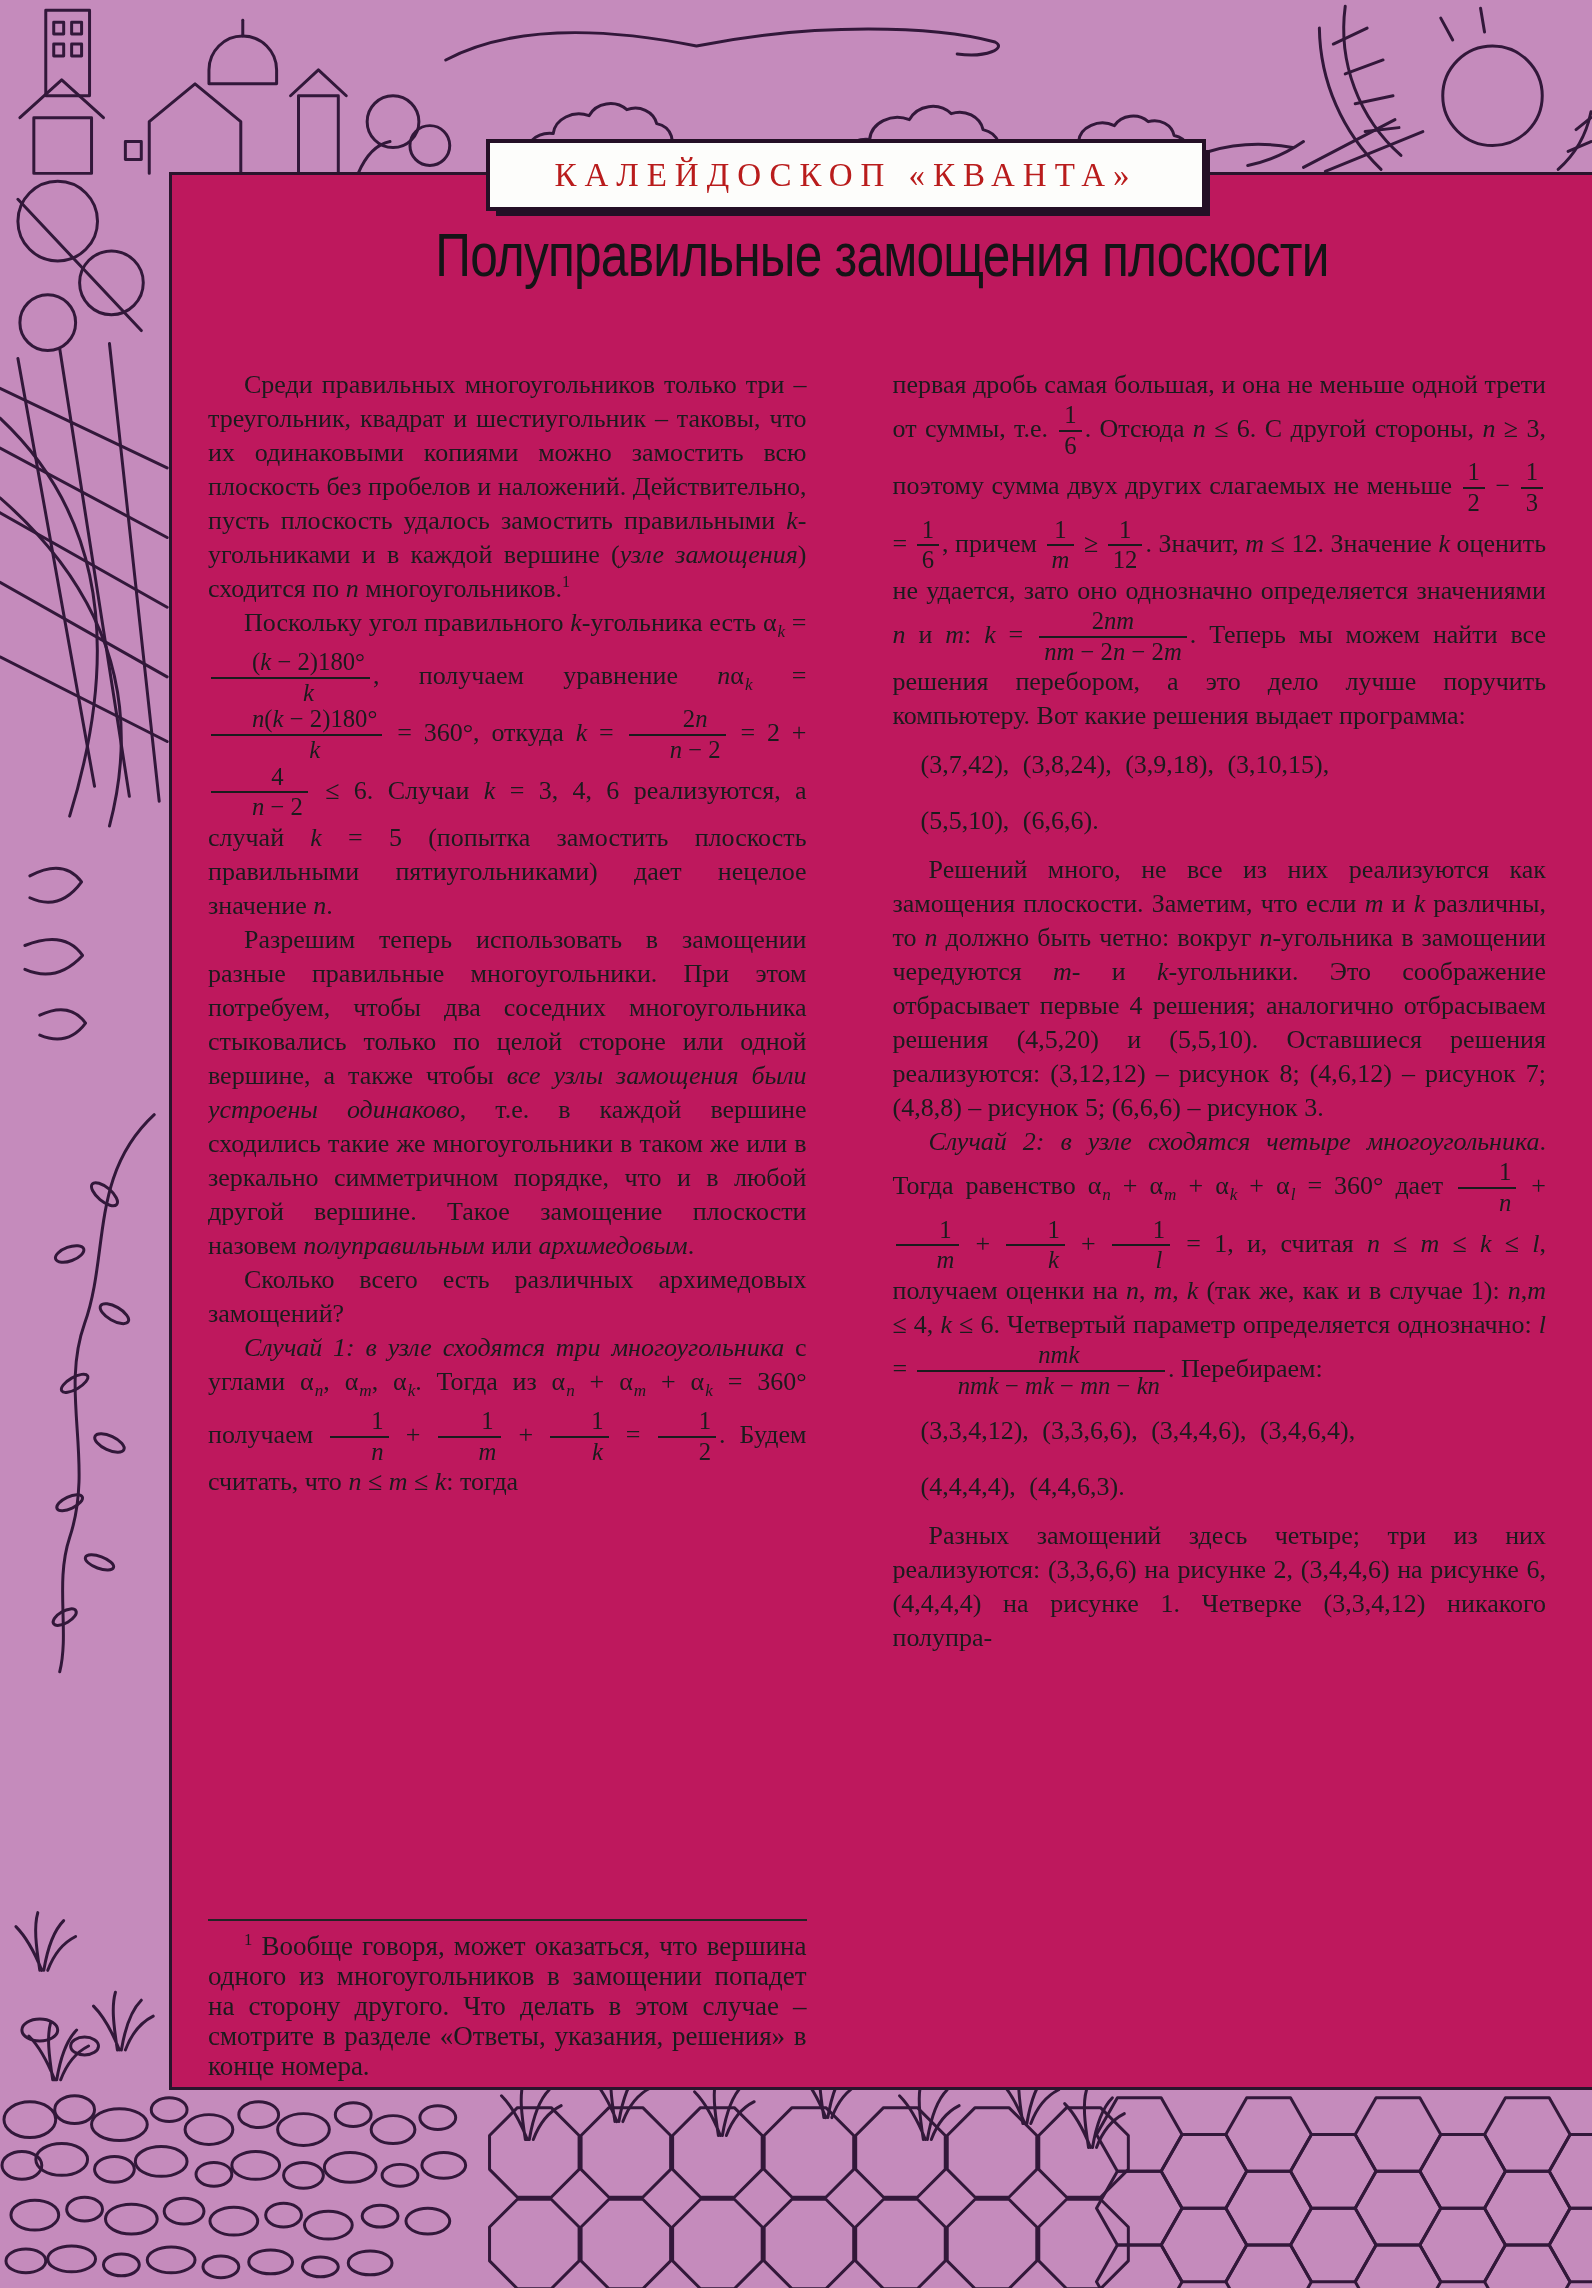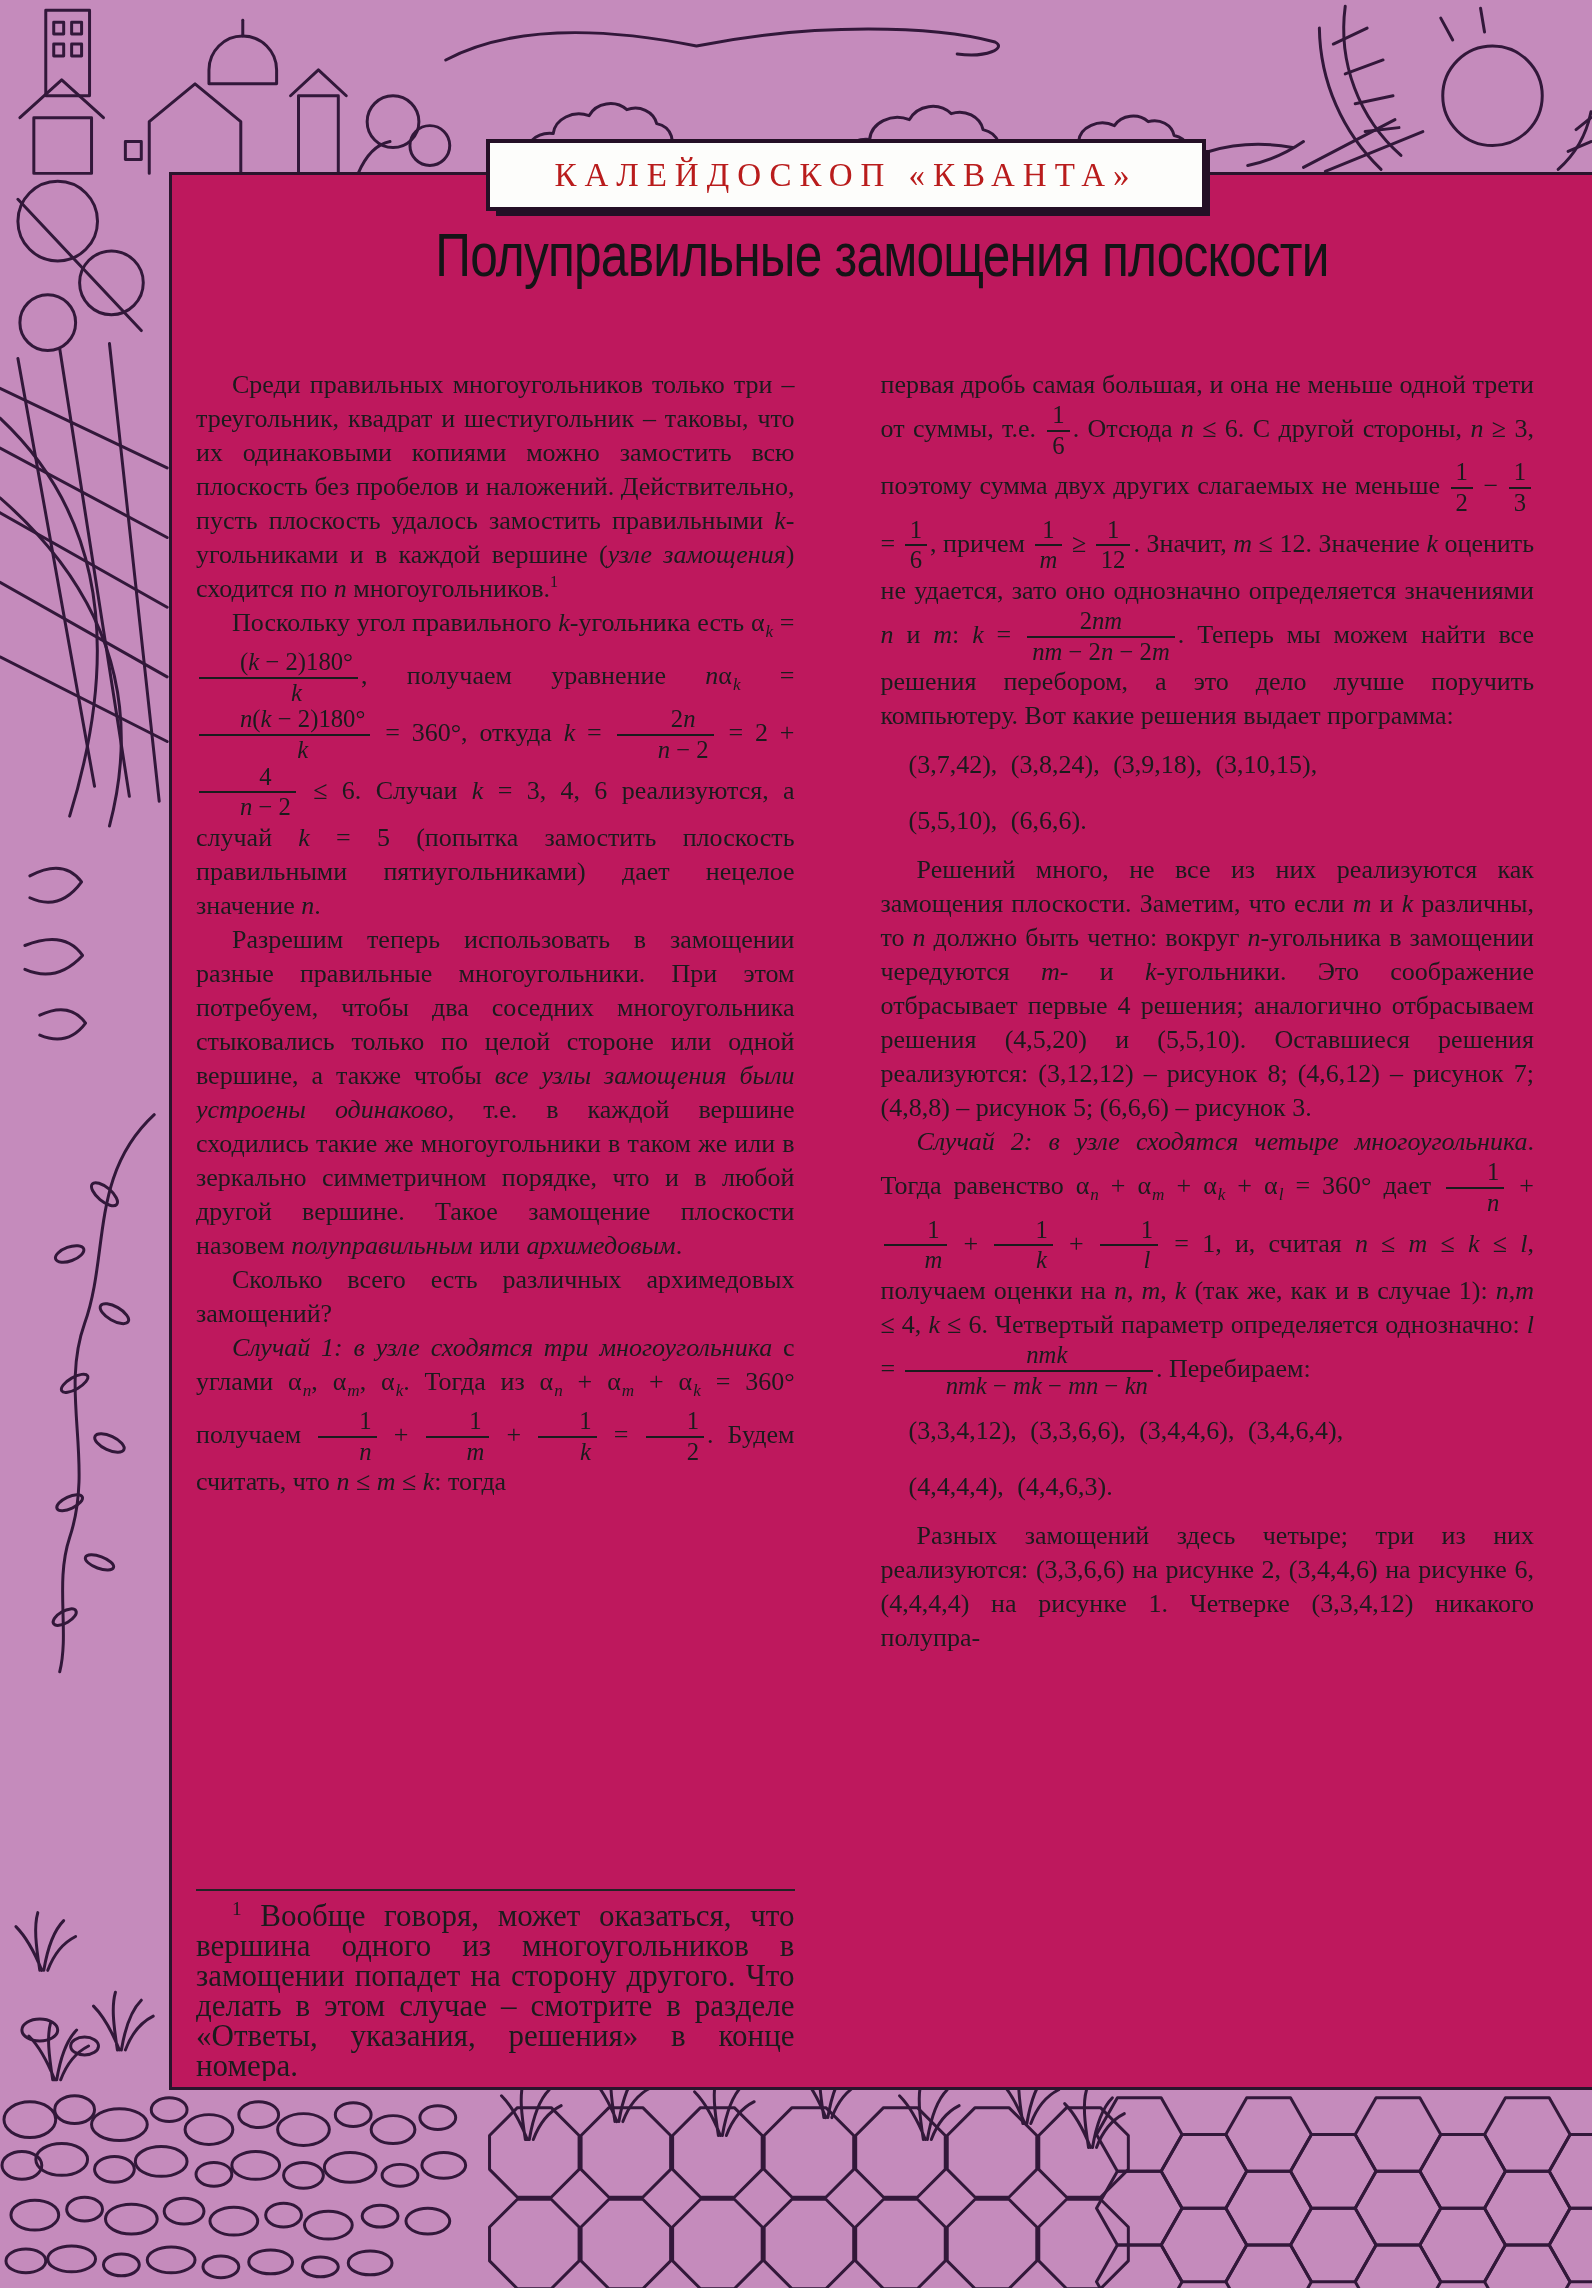--- a/index.html
+++ b/index.html
@@ -9,39 +9,39 @@
   .sheet{position:absolute;left:169px;top:172px;right:0;bottom:199px;background:#be185d;
          border-left:3px solid #2a142c;border-top:3px solid #2a142c;border-bottom:3px solid #2a142c;
          z-index:1;}
   .banner{position:absolute;left:486px;top:139px;width:712px;height:64px;background:#fdfdfb;
           border:4px solid #241026;box-shadow:7px 8px 0 -3px #241026;display:flex;align-items:center;
           justify-content:center;z-index:3;}
   .banner span{font-family:"Liberation Serif",serif;font-size:33px;letter-spacing:8px;
                color:#b91c1c;white-space:nowrap;}
   .title{margin:44px 0 0 0;text-align:center;font-family:"Liberation Sans",sans-serif;
          font-size:62px;color:#141416;transform:scaleX(0.8);white-space:nowrap;letter-spacing:-1px;}
-  .cols{position:absolute;left:196px;top:368px;width:1338px;height:1713px;display:flex;gap:86px;
+  .cols{position:absolute;left:208px;top:368px;width:1338px;height:1713px;display:flex;gap:86px;
         overflow:hidden;z-index:2;}
   .col{font-size:26px;line-height:34px;text-align:justify;color:#1b1b1d;}
   .col-left{width:599px;display:flex;flex-direction:column;}
   .col-right{width:654px;}
   .col p{margin:0;}
   p.ind{text-indent:36px;}
   .it{font-style:italic;}
   .mv{font-style:italic;}
   .msub{font-size:0.66em;font-style:italic;vertical-align:-0.35em;margin-left:1px;}
   .frac{display:inline-block;vertical-align:middle;text-align:center;line-height:1.08;
         font-size:0.95em;margin:0 3px;}
   .frac .fn{display:block;padding:0 5px 1px;border-bottom:2px solid #1b1b1d;}
   .frac .fd{display:block;padding:1px 5px 0;}
   sup.fnm{font-size:0.62em;vertical-align:super;line-height:0;}
   .display{padding-left:28px;line-height:56px;text-align:left;word-spacing:7px;margin:4px 0;}
   .spacer{flex:1 1 auto;min-height:10px;}
   .rule{border-top:2px solid #232325;margin:6px 0 10px 0;width:100%;}
-  p.foot{font-size:31px;line-height:30px;}
+  p.foot{font-size:27px;line-height:30px;}
 </style>
 </head>
 <body>
 
 <div class="page">
 
   <svg class="decor" width="1592" height="2289" viewBox="0 0 1600 2300" stroke="#32183a" stroke-width="3" fill="none" stroke-linecap="round" stroke-linejoin="round">
     <defs>
       <polygon id="oct" points="28,0 62,0 90,28 90,62 62,90 28,90 0,62 0,28"></polygon>
       <polygon id="hex" points="21,0 65,0 86,37 65,74 21,74 0,37"></polygon>

